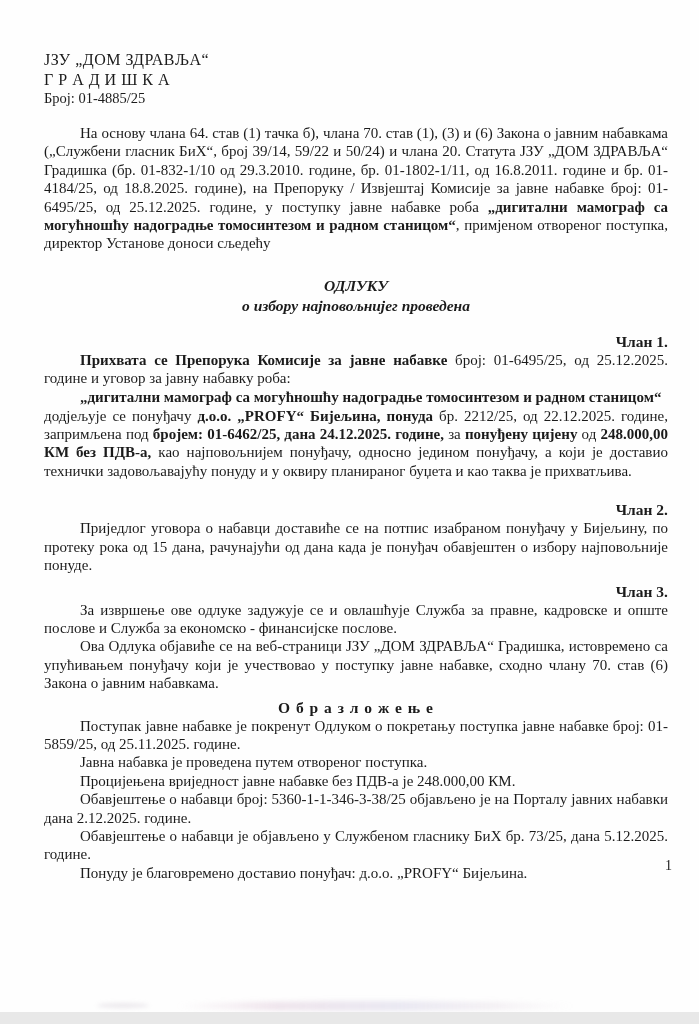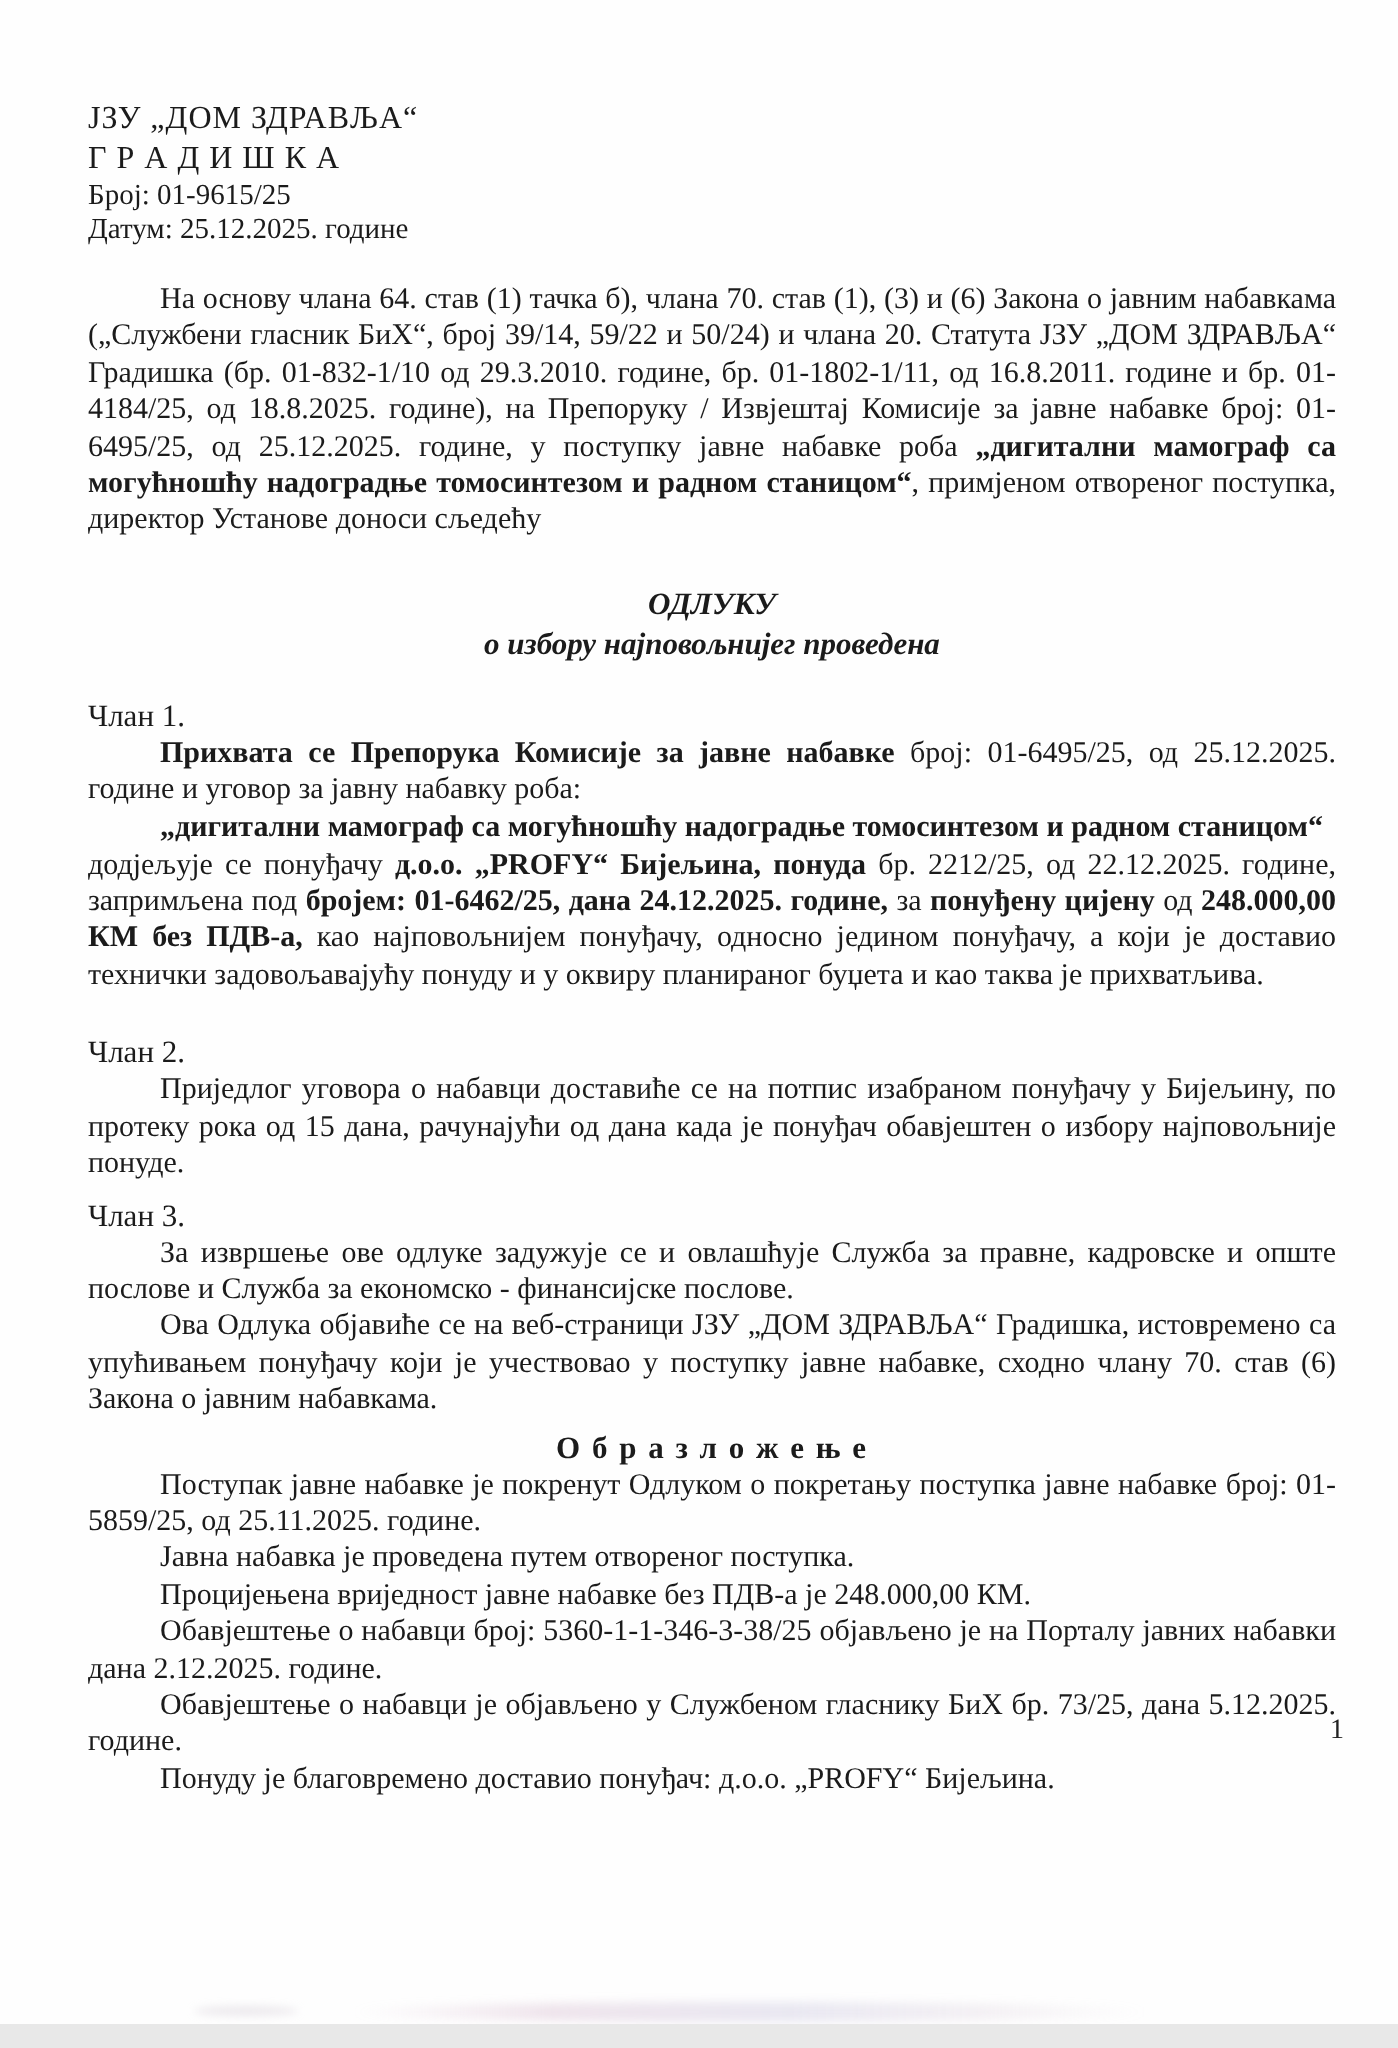--- a/index.html
+++ b/index.html
@@ -19,22 +19,22 @@
     font-size:15px;line-height:18.4px;
     text-align:justify;
     margin:0;
   }
   .indent{text-indent:36px;}
   .intro{margin-top:17px;}
   b,.bold{font-weight:bold;}
   .title-block{margin-top:23px;text-align:center;}
   .title-line{font-size:15.5px;font-weight:bold;line-height:20px;font-style:italic;}
   .clan-heading{
-    font-size:15.5px;font-weight:normal;line-height:19px;
-    text-align:left;margin:0;
+    font-size:15.5px;font-weight:bold;line-height:19px;
+    text-align:right;margin:0;
   }
   .mt-lg{margin-top:20px;}
   .mt-md{margin-top:16px;}
   .mt-sm{margin-top:7px;}
   .quote-line{
     font-size:15px;line-height:19px;font-weight:bold;
     text-indent:36px;margin:0;
   }
   .rationale-heading{
     font-size:15.5px;font-weight:bold;line-height:19px;
@@ -58,22 +58,21 @@
   }
 </style>
 </head>
 <body>
 
 <div class="page">
 
   <div>
     <div class="org-line">ЈЗУ „ДОМ ЗДРАВЉА“</div>
     <div class="org-line">Г Р А Д И Ш К А</div>
-    <div class="meta-line">Број: 01-9615/25</div>
-    <div class="meta-line">Датум: 25.12.2025. године</div>
+    <div class="meta-line">Број: 01-4885/25</div>
   </div>
 
   <p class="para indent intro"><span>На основу члана 64. став (1) тачка б), члана 70. став (1), (3) и (6) Закона о јавним набавкама („Службени гласник БиХ“, број 39/14, 59/22 и 50/24) и члана 20. Статута ЈЗУ „ДОМ ЗДРАВЉА“ Градишка (бр. 01-832-1/10 од 29.3.2010. године, бр. 01-1802-1/11, од 16.8.2011. године и бр. 01-4184/25, од 18.8.2025. године), на Препоруку / Извјештај Комисије за јавне набавке број: 01-6495/25, од 25.12.2025. године, у поступку јавне набавке роба </span><b>„дигитални мамограф са могућношћу надоградње томосинтезом и радном станицом“</b><span>, примјеном отвореног поступка, директор Установе доноси сљедећу</span></p>
 
   <div class="title-block">
     <div class="title-line">ОДЛУКУ</div>
     <div class="title-line">о избору најповољнијег проведена</div>
   </div>
 
   <h3 class="clan-heading mt-md">Члан 1.</h3>

